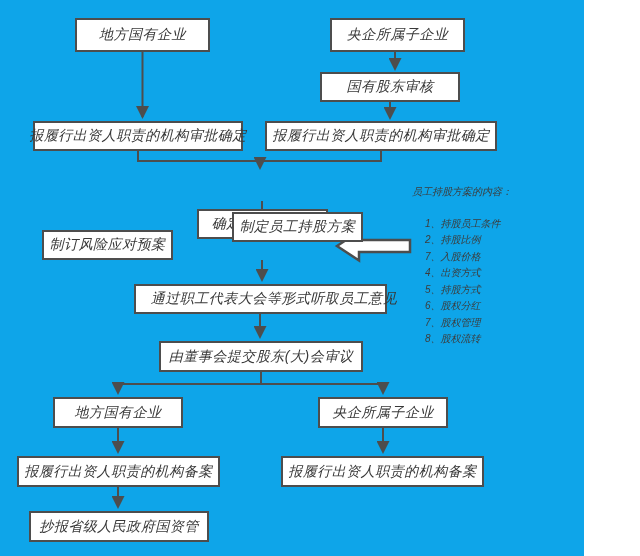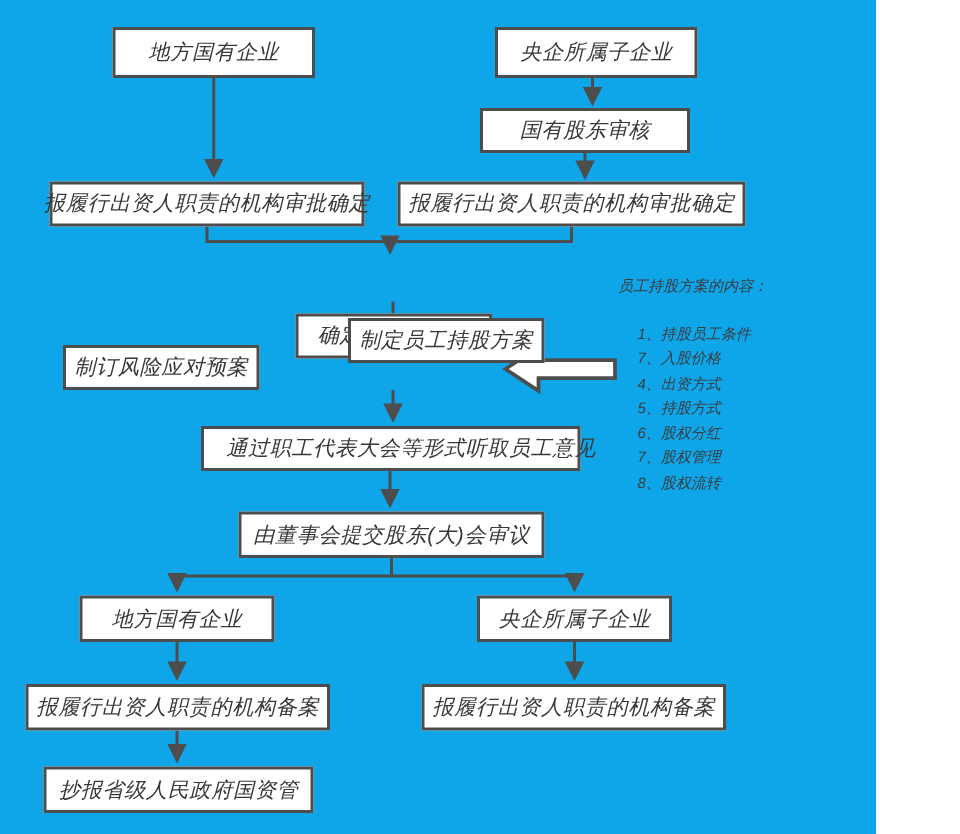--- a/index.html
+++ b/index.html
@@ -126,20 +126,21 @@
   <div class="node" style="left:17px;  top:456px; width:203px; height:31px;">报履行出资人职责的机构备案</div>
 
   <div class="node" style="left:281px; top:456px; width:203px; height:31px;">报履行出资人职责的机构备案</div>
 
   <div class="node" style="left:29px;  top:511px; width:180px; height:31px;">抄报省级人民政府国资管</div>
 
   <div class="annotation">
     <p class="ann-title">员工持股方案的内容：</p>
     <ol>
       <li>1、持股员工条件</li>
+      <li>2、持股比例</li>
       <li>7、入股价格</li>
       <li>4、出资方式</li>
       <li>5、持股方式</li>
       <li>6、股权分红</li>
       <li>7、股权管理</li>
       <li>8、股权流转</li>
     </ol>
   </div>
 
 </div>

